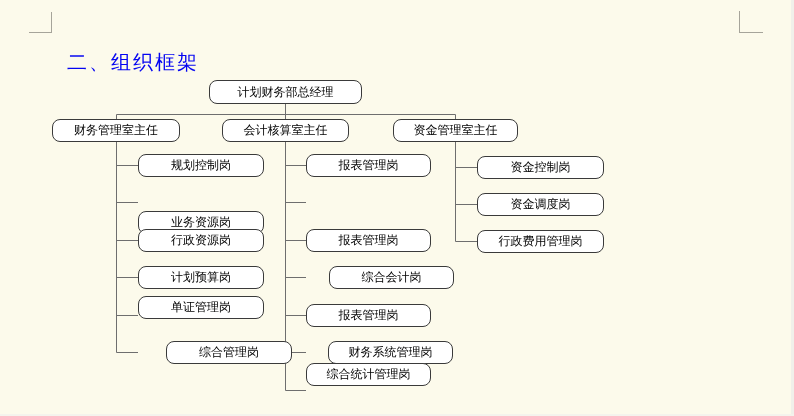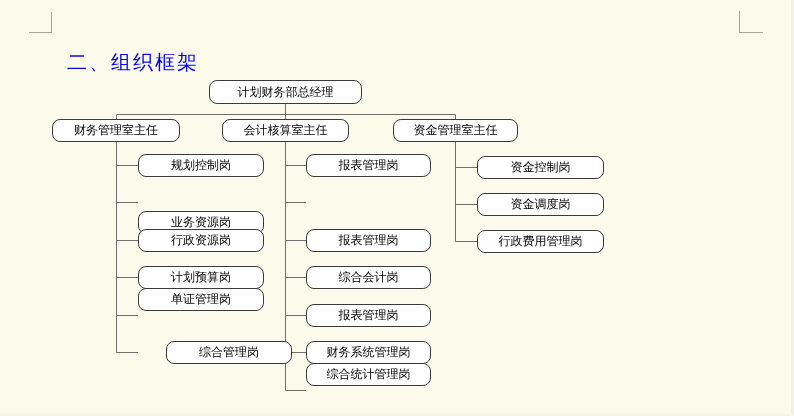--- a/index.html
+++ b/index.html
@@ -64,26 +64,26 @@
 
   .node-root { left: 209px; top: 80px;  width: 153px; height: 24px; }
 
   .dept-0 { left: 52px;  top: 119px; width: 128px; }
   .dept-1 { left: 222px; top: 119px; width: 127px; }
   .dept-2 { left: 393px; top: 119px; width: 125px; }
 
   
   .c0 { left: 138px; width: 126px; }
   .c0.r0 { top: 154px; } .c0.r1 { top: 191px; margin-top: 20px; } .c0.r2 { top: 229px; }
-  .c0.r3 { top: 266px; } .c0.r4 { top: 288px; } .c0.r5 { top: 341px; margin-left: 28px; }
+  .c0.r3 { top: 266px; } .c0.r4 { top: 296px; } .c0.r5 { top: 341px; margin-left: 28px; }
 
   
   .c1 { left: 306px; width: 125px; }
   .c1.r0 { top: 154px; } .c1.r1 { top: 191px; } .c1.r2 { top: 229px; }
-  .c1.r3 { top: 266px; } .c1.r4 { top: 304px; } .c1.r5 { top: 341px; }
+  .c1.r3 { top: 266px; margin-left: 23px; } .c1.r4 { top: 304px; } .c1.r5 { top: 341px; margin-left: 22px; }
   .c1.r6 { top: 363px; }
 
   
   .c2 { left: 477px; width: 127px; }
   .c2.r0 { top: 156px; } .c2.r1 { top: 193px; } .c2.r2 { top: 230px; }
 </style>
 </head>
 <body>
 
 <div class="page">

